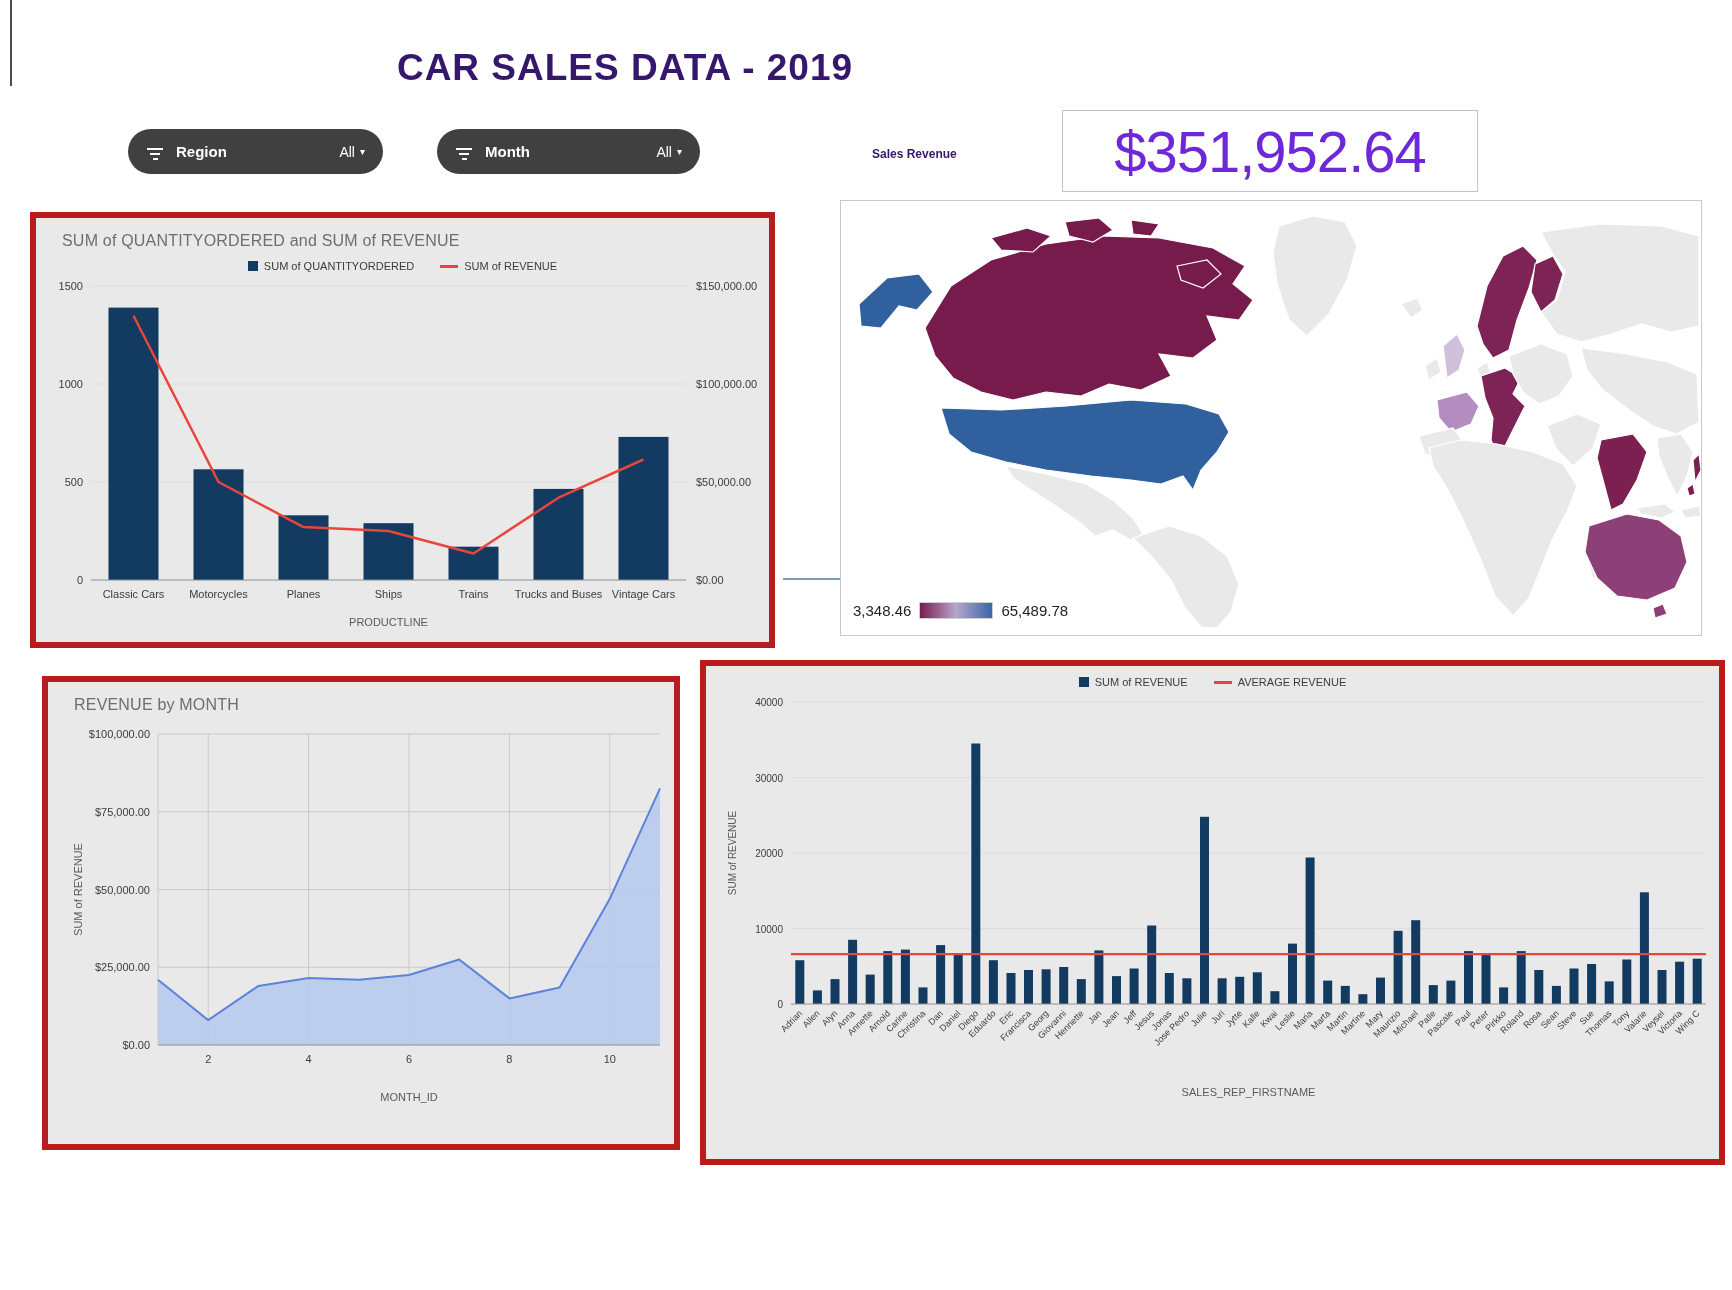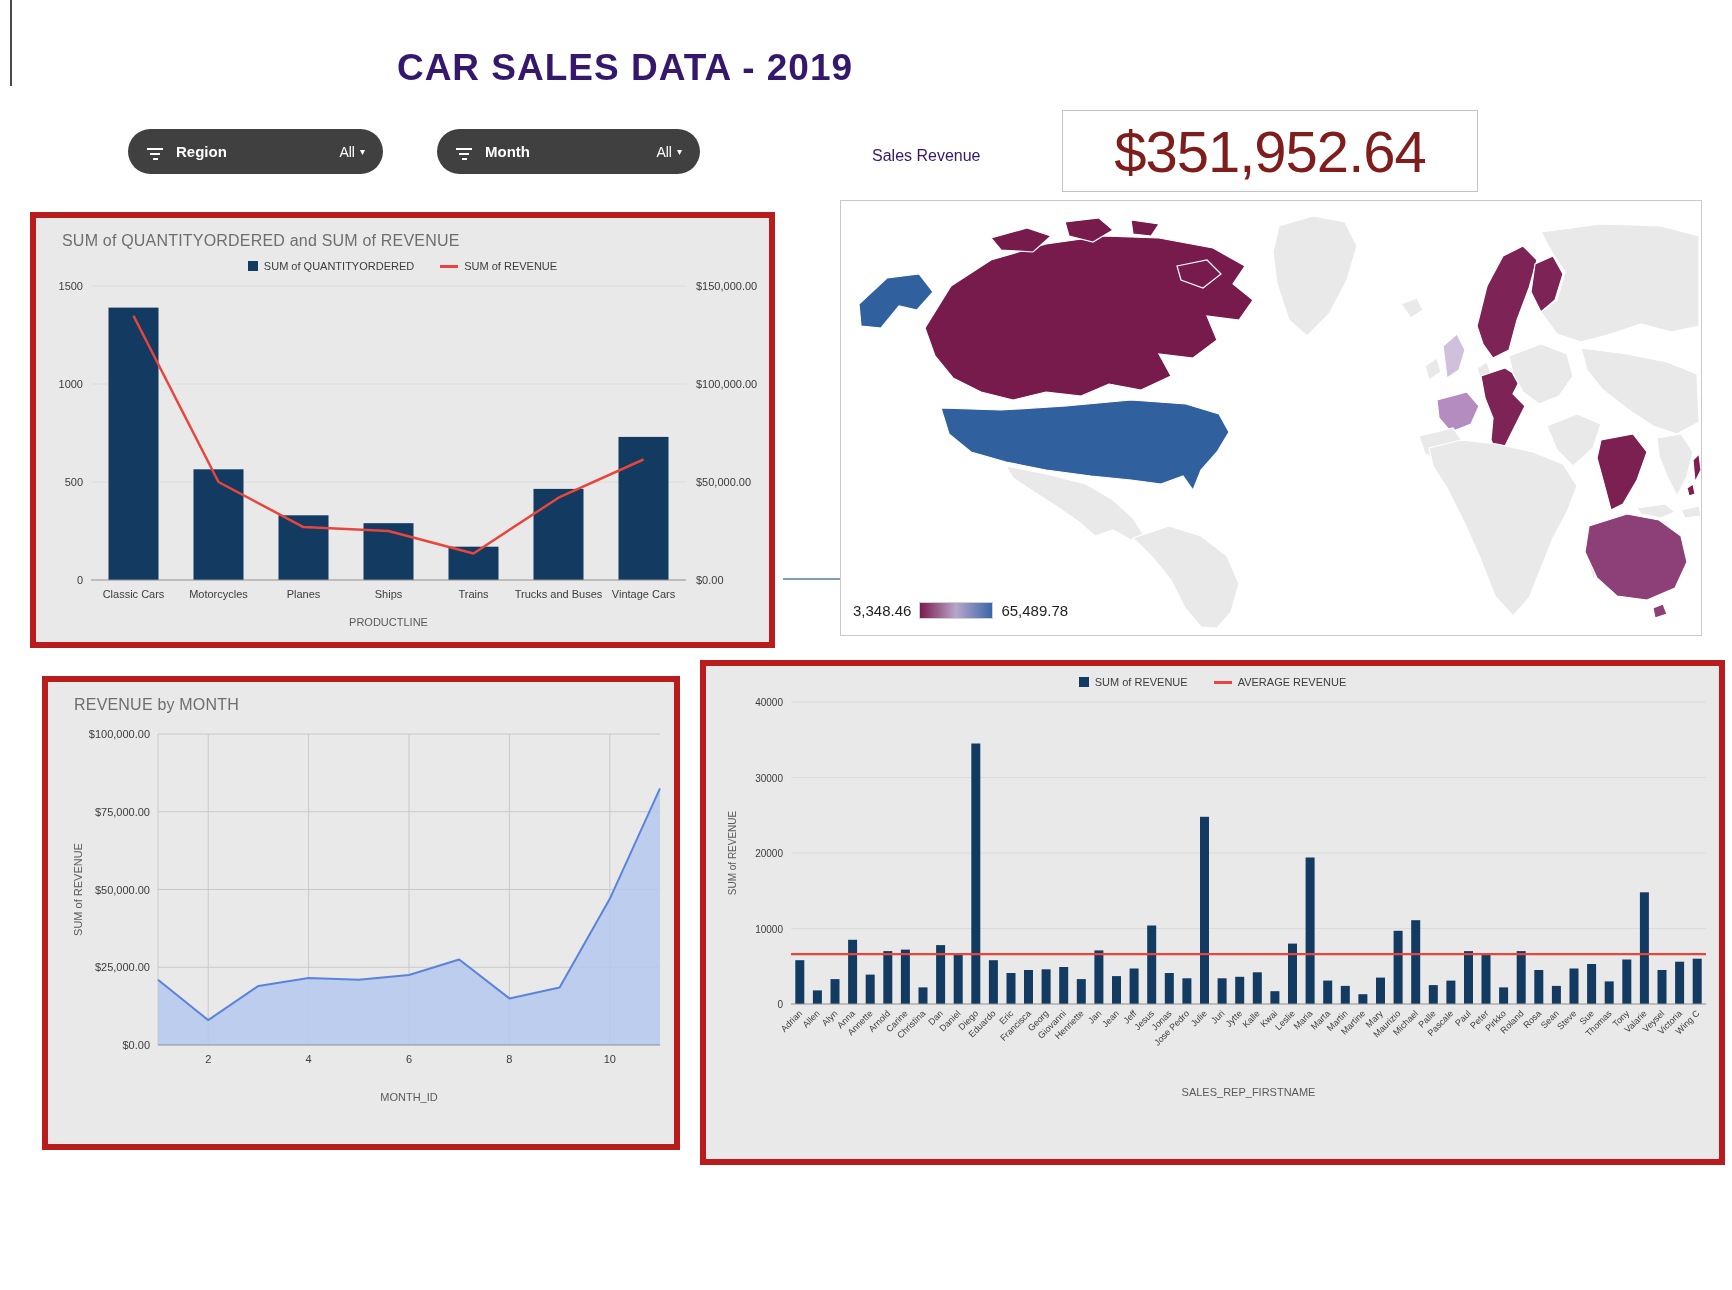--- a/index.html
+++ b/index.html
@@ -15,24 +15,24 @@
   .pill{height:45px;background:#404040;border-radius:23px;display:flex;
     align-items:center;color:#fff;padding:0 18px;box-sizing:border-box;cursor:pointer;}
   .pill .f-icon{width:18px;height:14px;margin-right:12px;display:inline-block;}
   .pill .f-icon span{display:block;background:#fff;height:2px;margin:3px auto;}
   .pill .l1{width:16px}.pill .l2{width:10px}.pill .l3{width:5px}
   .pill-label{font-size:15px;font-weight:600;}
   .pill-value{margin-left:auto;font-size:14px;display:flex;align-items:center;gap:5px;}
   .caret{font-size:10px;}
 
   
-  .score-label{left:872px;top:147px;font-size:16px;font-weight:400;color:#35186b;}
+  .score-label{left:872px;top:147px;font-size:12px;font-weight:700;color:#35186b;}
   .score-box{left:1062px;top:110px;width:414px;height:80px;border:1px solid #c3c3c3;
     background:#fff;display:flex;align-items:center;justify-content:center;}
-  .score-value{font-size:58px;color:#7f1d1d;letter-spacing:-1px;}
+  .score-value{font-size:58px;color:#6d28d9;letter-spacing:-1px;}
 
   
   .panel{background:#e9e9e9;border:6px solid #b91c1c;box-sizing:border-box;}
   .panel.white{background:#ffffff;border:1px solid #c9c9c9;}
   .chart-title{font-size:16px;color:#6e6e6e;margin:14px 0 0 26px;letter-spacing:.2px;}
   .legend{display:flex;justify-content:center;align-items:center;gap:26px;
     margin-top:10px;font-size:11px;color:#3c3c3c;}
   .li{display:flex;align-items:center;gap:6px;}
   .sw-sq{width:10px;height:10px;background:#133a61;display:inline-block;}
   .sw-ln{width:18px;height:3px;background:#e8453c;display:inline-block;}

